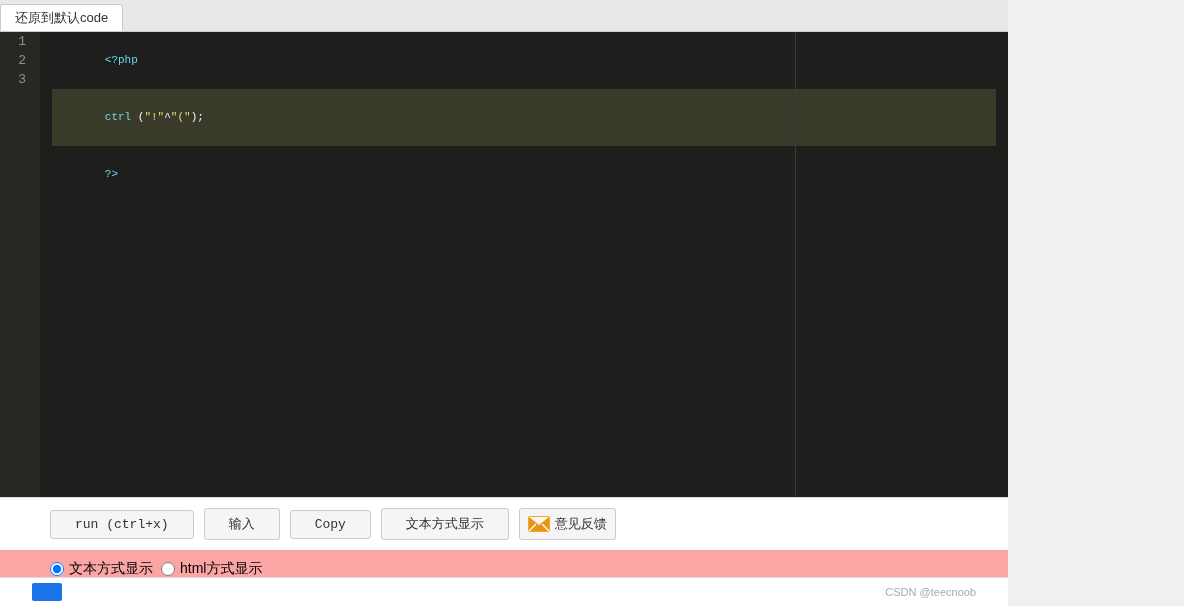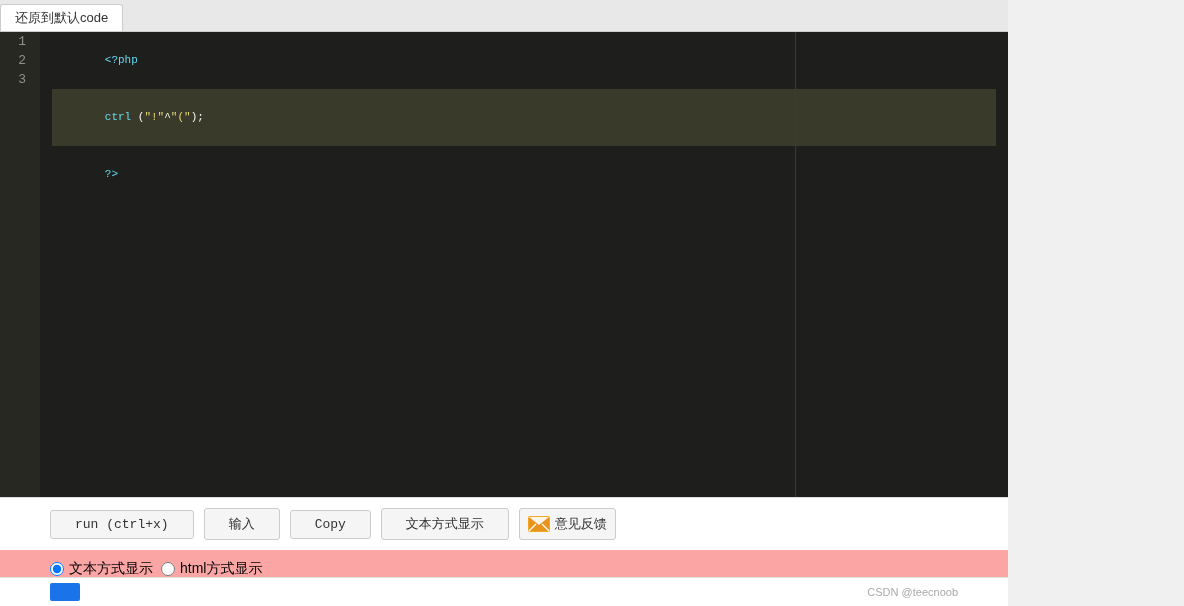--- a/index.html
+++ b/index.html
@@ -163,21 +163,21 @@
     .radio-option input[type="radio"] {
       width: 14px;
       height: 14px;
       cursor: pointer;
     }
 
     
     .bottom-bar {
       background: #fff;
       border-top: 1px solid #e0e0e0;
-      padding: 5px 50px;
+      padding: 5px 32px;
       display: flex;
       align-items: center;
       justify-content: space-between;
       position: absolute;
       bottom: 0;
       left: 0;
       right: 0;
     }
 
     .bottom-indicator {

